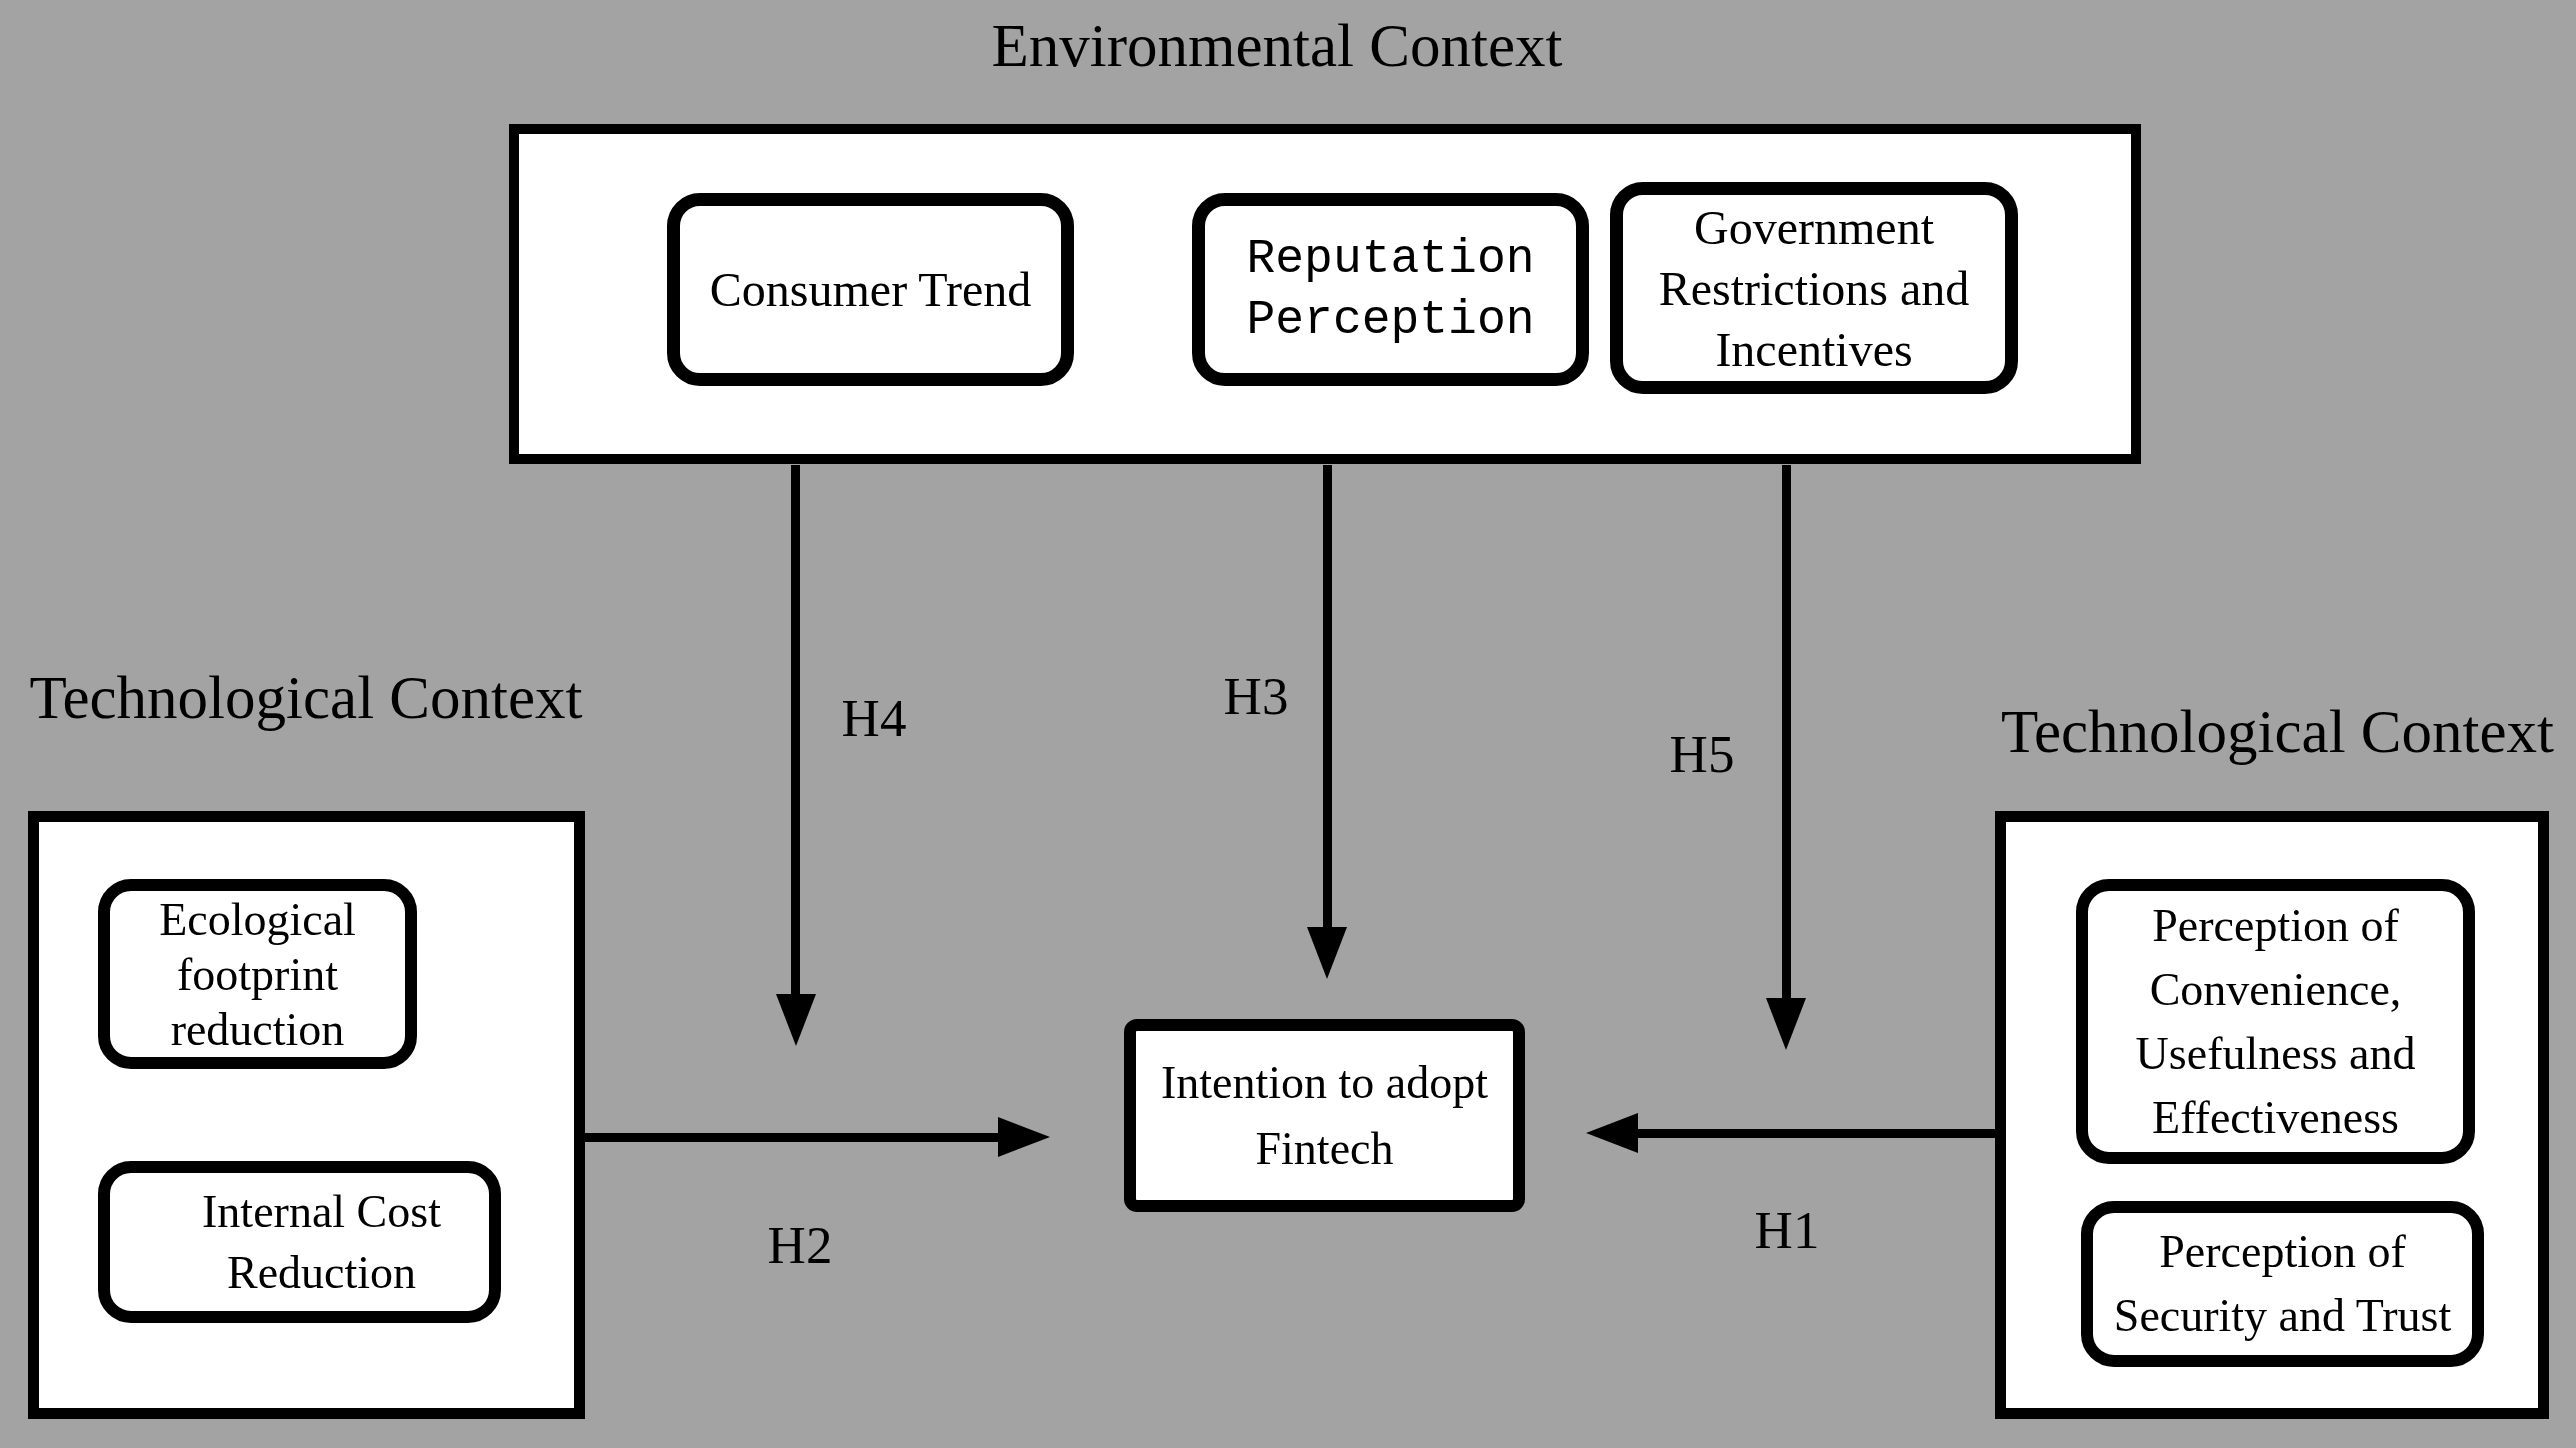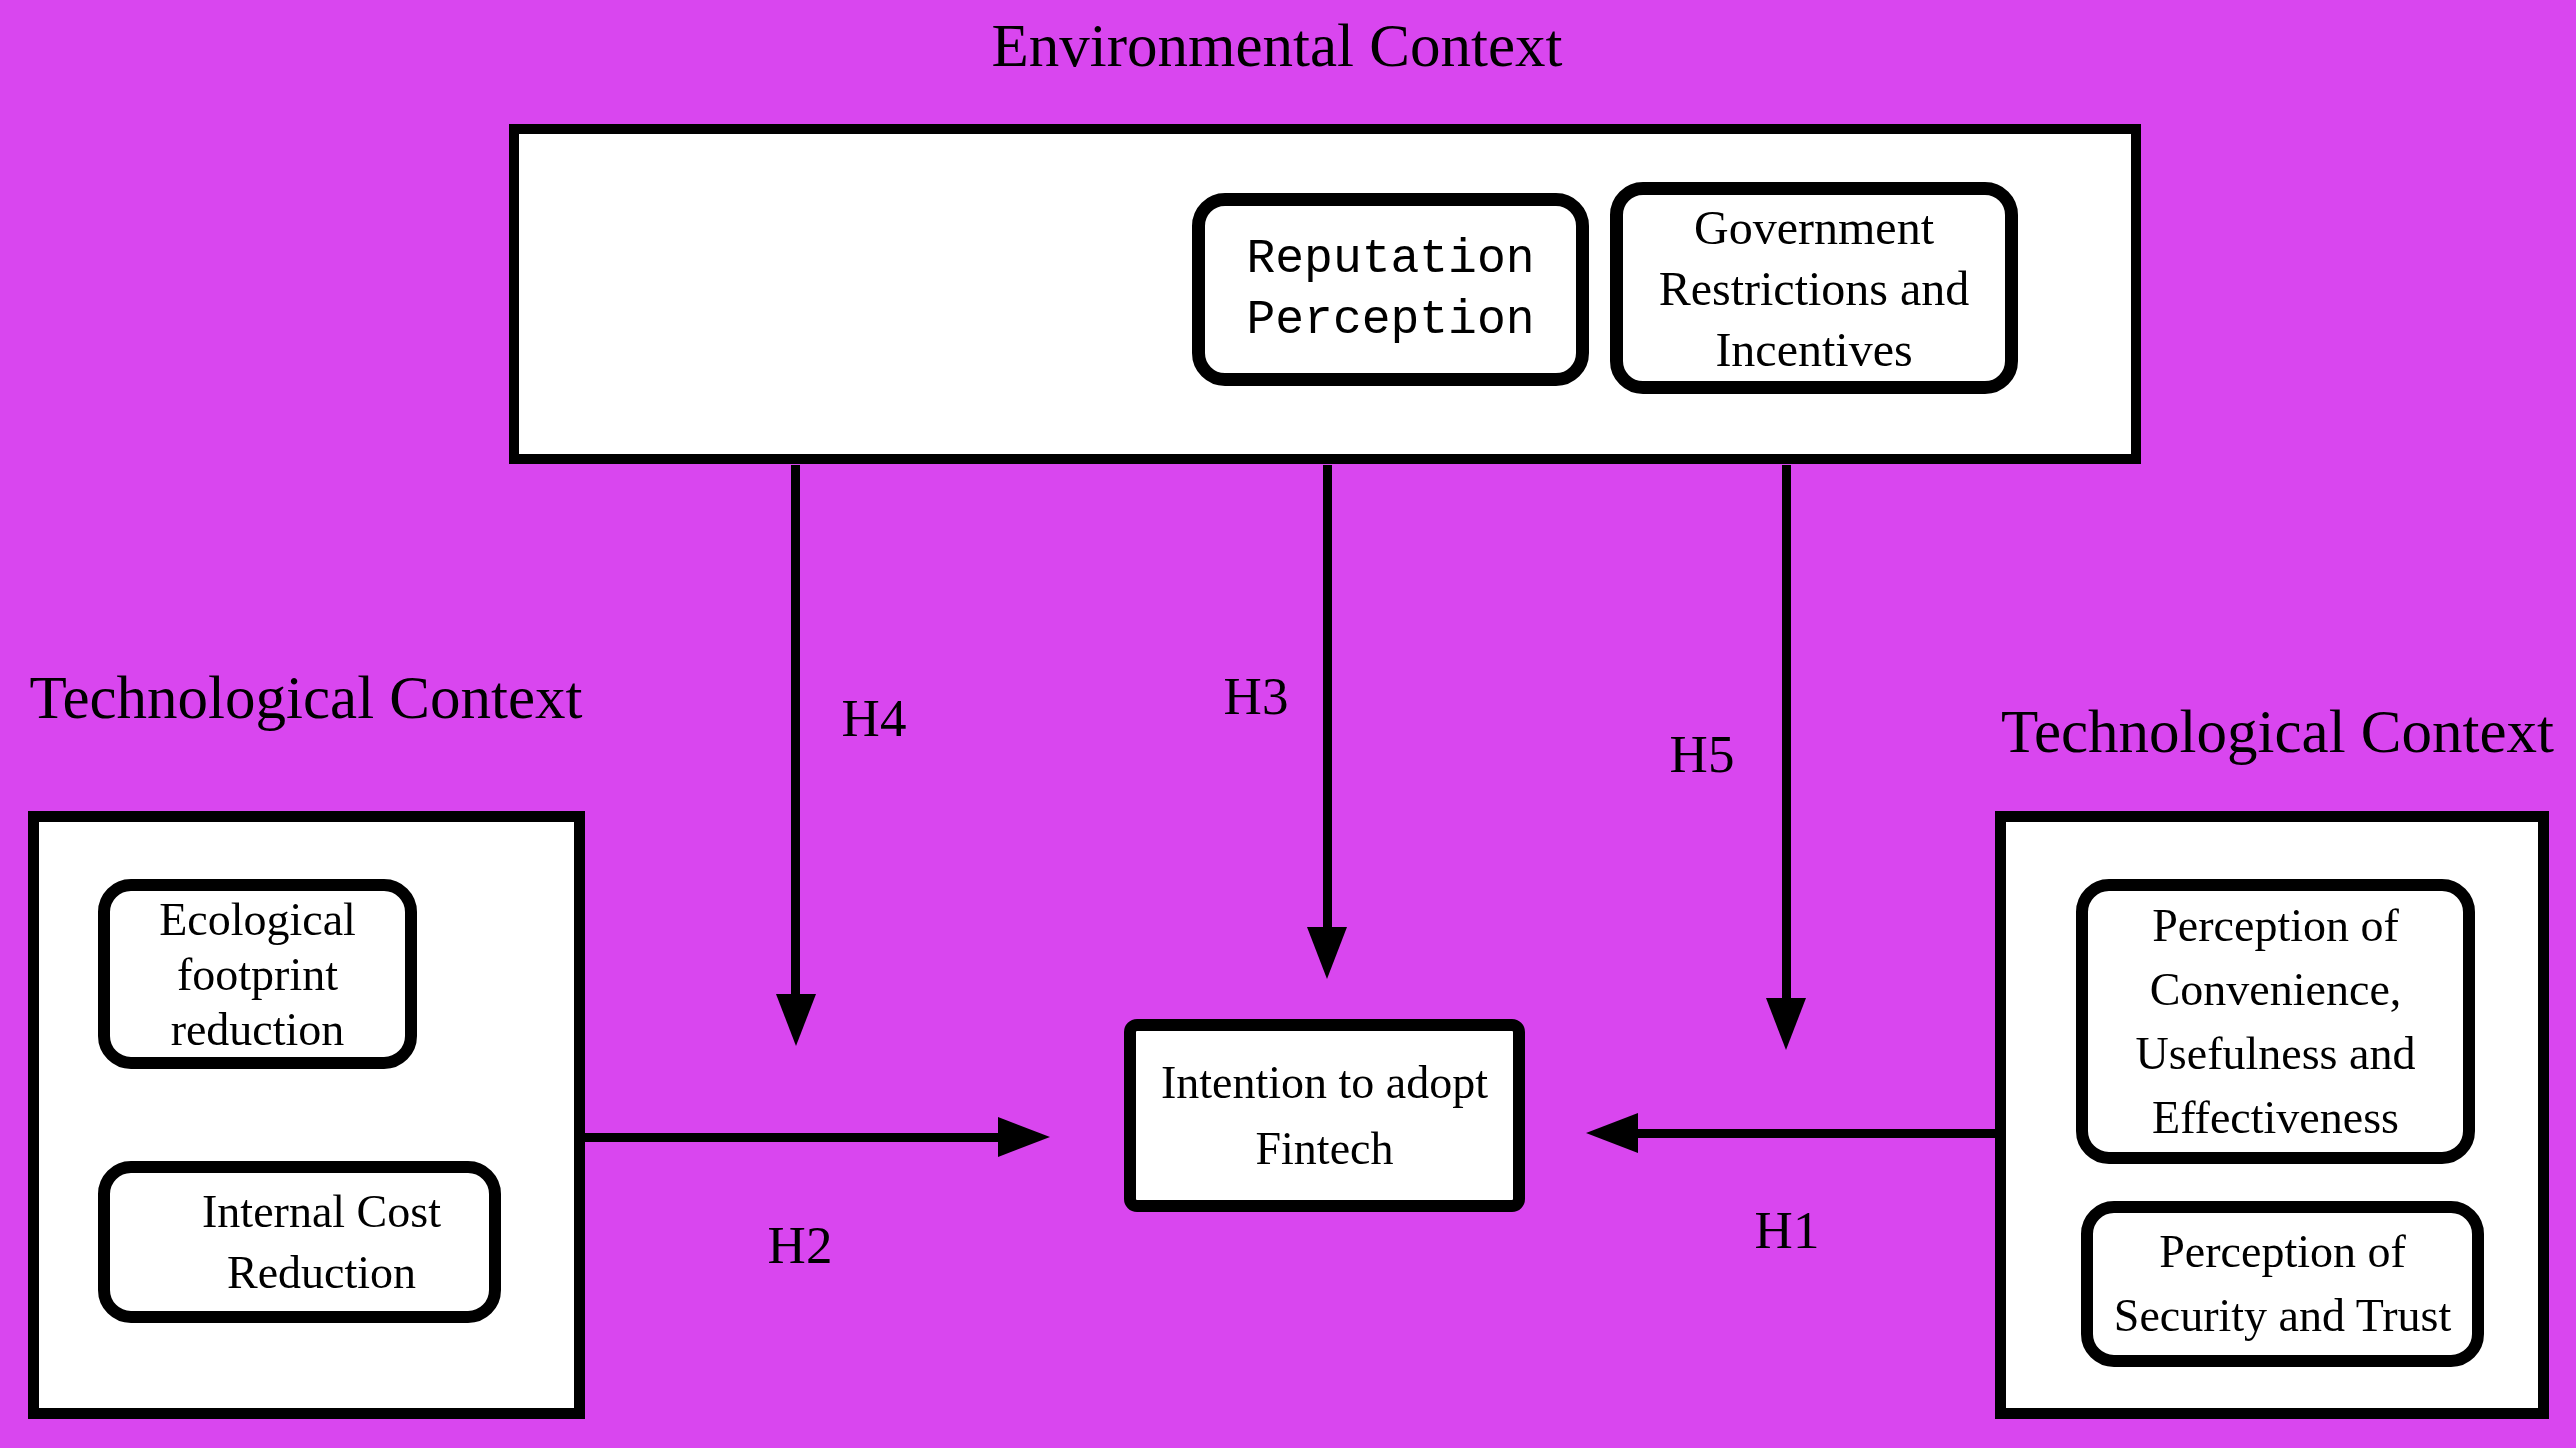--- a/index.html
+++ b/index.html
@@ -3,21 +3,21 @@
 <meta charset="utf-8">
 <style>
   html, body {
     margin: 0; padding: 0;
     width: 2576px; height: 1448px;
     background: #ffffff;
     overflow: hidden;
     font-family: "Liberation Serif", "DejaVu Serif", serif;
     color: #000000;
   }
-  #canvas { position: relative; width: 2576px; height: 1448px; background: #d946ef; }
+  #canvas { position: relative; width: 2576px; height: 1448px; background: #a3a3a3; }
 
   .ctx-title {
     position: absolute;
     font-size: 61px;
     line-height: 74px;
     text-align: center;
     white-space: nowrap;
   }
   .outer-box {
     position: absolute;
@@ -108,20 +108,21 @@
   #label-h2 { left: 745px;  top: 1187px; }
   #label-h1 { left: 1732px; top: 1172px; }
 </style>
 </head>
 <body>
 
 <div id="canvas">
 
   <div class="ctx-title" id="env-title">Environmental Context</div>
   <div class="outer-box" id="env-box"></div>
+  <div class="node" id="node-consumer">Consumer Trend</div>
   <div class="node" id="node-reputation">Reputation
 Perception</div>
   <div class="node" id="node-government">Government
 Restrictions and
 Incentives</div>
 
   <div class="ctx-title" id="org-title">Technological Context</div>
   <div class="outer-box" id="org-box"></div>
   <div class="node" id="node-eco">Ecological
 footprint

